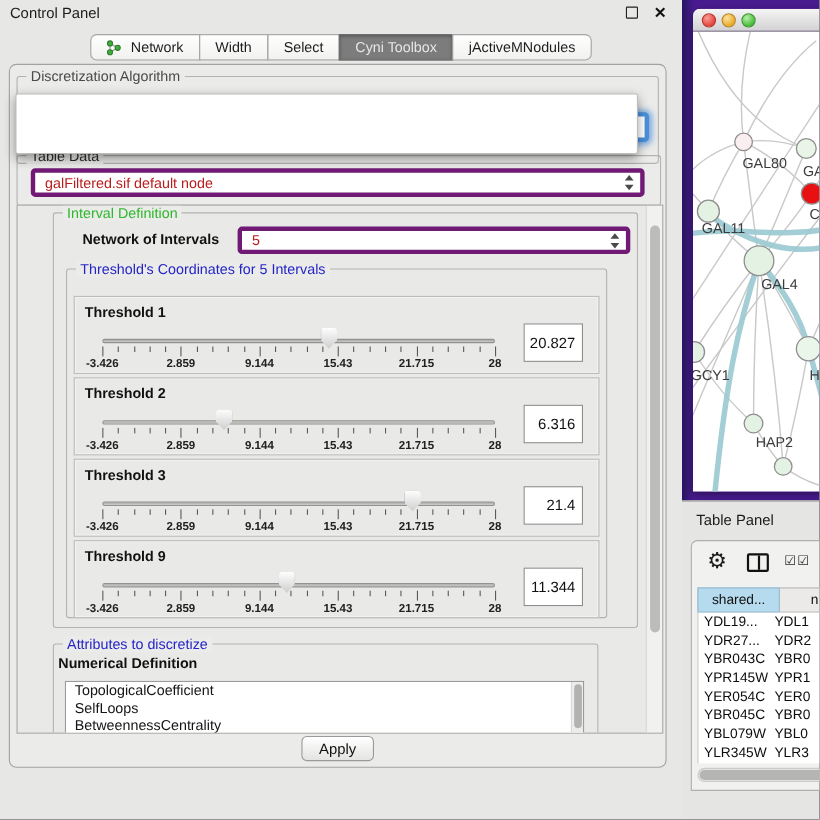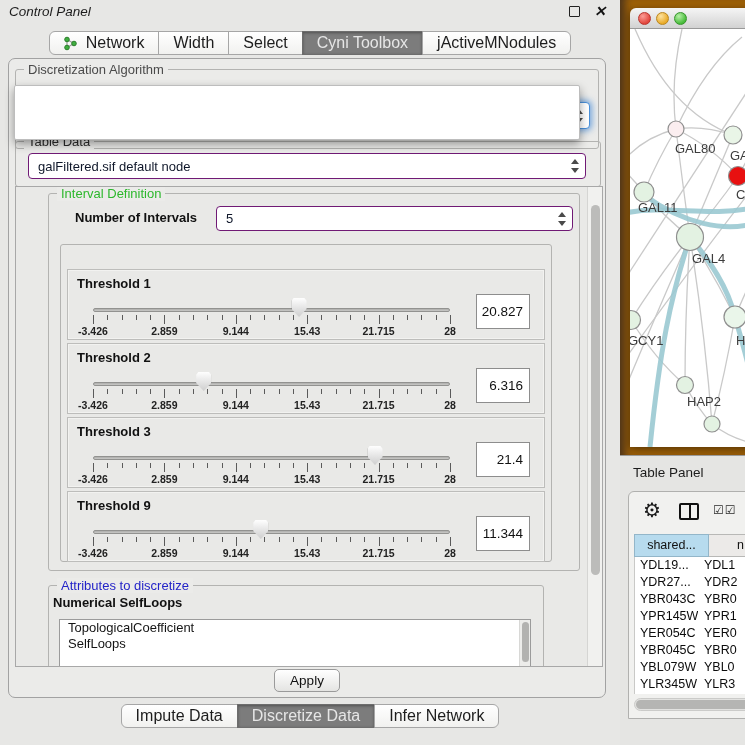--- a/index.html
+++ b/index.html
@@ -2,47 +2,47 @@
 <html><head>
 <meta charset="utf-8">
 <style>
   html,body{margin:0;padding:0;background:#444;}
   #app{position:relative;width:745px;height:745px;overflow:hidden;
        font-family:"Liberation Sans",sans-serif;background:#e7e7e5;-webkit-font-smoothing:antialiased;}
   #app *{box-sizing:border-box;}
 
   
   #control-panel{position:absolute;left:0;top:0;width:620px;height:745px;background:#e7e7e5;}
-  .cp-titlebar{position:absolute;left:0;top:0;width:100%;height:24px;font-style:italic;}
+  .cp-titlebar{position:absolute;left:0;top:0;width:100%;height:24px;}
   .cp-title{position:absolute;left:9px;top:4px;font-size:13.5px;color:#1c1c1c;}
   .float-btn{position:absolute;right:40px;top:6px;width:11px;height:11px;border:1.6px solid #222;border-radius:1px;background:transparent;}
   .close-btn{position:absolute;right:14px;top:2px;font-size:14px;font-weight:bold;color:#111;line-height:18px;}
 
   
   .tabrow{position:absolute;left:0;width:620px;display:flex;justify-content:center;}
-  .tab{height:24px;line-height:22px;padding:0 14px;font-size:16px;color:#1d1d1d;
+  .tab{height:24px;line-height:22px;padding:0 14px;font-size:13px;color:#1d1d1d;
        background:linear-gradient(#ffffff,#f1f1ef);border:1px solid #a6a6a6;margin-left:-1px;
        white-space:nowrap;display:flex;align-items:center;gap:9px;}
   .tab:first-child{border-radius:6px 0 0 6px;margin-left:0;}
   .tab:last-child{border-radius:0 6px 6px 0;}
   .tab.selected{background:#7c7c7c;color:#e6e6e6;border-color:#6d6d6d;box-shadow:inset 0 1px 3px rgba(0,0,0,.35);}
 
   .main-panel{position:absolute;left:8px;top:58px;width:598px;height:640px;background:#ebebe9;
               border:1px solid #a2a2a2;border-radius:7px;}
 
   .group{position:absolute;border:1px solid #b3b3b1;border-radius:3px;}
   .group-title{position:absolute;top:-8px;left:8px;background:#ebebe9;padding:0 4px;font-size:13px;line-height:15px;white-space:nowrap;}
   .gt-gray{color:#4a4a4a;}
   .gt-green{color:#2db82d;}
   .gt-blue{color:#2424c8;}
   .gt-dark{color:#2c2c2c;}
 
   
-  .combo{position:absolute;background:#fff;border:1px solid #701a75;border-radius:4px;
-         font-size:13px;color:#0f172a;display:flex;align-items:center;padding-left:9px;}
+  .combo{position:absolute;background:#fff;border:4px solid #701a75;border-radius:4px;
+         font-size:13px;color:#b91c1c;display:flex;align-items:center;padding-left:9px;}
   .combo .spin{position:absolute;right:5px;top:50%;transform:translateY(-50%);width:11px;height:14px;}
   .spin i{position:absolute;left:50%;transform:translateX(-50%);width:0;height:0;border-left:4px solid transparent;border-right:4px solid transparent;}
   .spin i.up{top:0;border-bottom:5px solid #4a4a4a;}
   .spin i.dn{bottom:0;border-top:5px solid #4a4a4a;}
   .combo.focused{border-color:#4a90d9;box-shadow:0 0 6px 2px rgba(88,148,216,.8);}
 
   
   .algo-popup{position:absolute;left:5px;top:26px;width:566px;height:55px;background:#fff;
               border:1px solid #bdbdbd;border-radius:2px;box-shadow:0 4px 10px rgba(0,0,0,.38);z-index:6;}
   .popup-hint{text-align:center;color:#b4b4b4;font-size:13px;line-height:18px;padding-top:2px;}
@@ -78,21 +78,21 @@
   .attr-list{position:absolute;left:10px;top:33px;width:472px;height:52px;background:#fff;border:1px solid #9b9b9b;overflow:hidden;}
   .attr-item{font-size:13px;line-height:16px;color:#141414;padding-left:8px;white-space:nowrap;}
   .attr-vsb{position:absolute;right:0;top:0;width:11px;height:100%;background:#ececea;border-left:1px solid #d8d8d6;}
   .attr-thumb{position:absolute;left:2px;top:2px;width:7px;height:40px;background:#b2b2b0;border-radius:4px;}
 
   .apply-btn{position:absolute;left:50%;transform:translateX(-50%);top:610px;width:66px;height:23px;
              background:linear-gradient(#ffffff,#e4e4e2);border:1px solid #9a9a9a;border-radius:5px;
              font-size:13.5px;color:#111;text-align:center;line-height:21px;}
 
   
-  #desktop{position:absolute;left:620px;top:0;width:125px;height:455px;background:#a16207;
+  #desktop{position:absolute;left:620px;top:0;width:125px;height:455px;background:#4c1d95;
            box-shadow:inset 10px 0 8px -5px rgba(5,15,45,.55);}
   .net-window{position:absolute;left:10px;top:8px;width:125px;height:439px;border-radius:6px 0 0 0;overflow:hidden;
               box-shadow:0 2px 9px rgba(0,0,0,.5);}
   .net-titlebar{position:relative;height:21px;background:linear-gradient(#f5f5f5,#d2d2d2);border-bottom:1px solid #999;}
   .tl{position:absolute;top:4px;width:13px;height:13px;border-radius:50%;}
   .tl.red{left:8px;background:radial-gradient(circle at 35% 30%,#fb9d96,#e2463d 70%);border:1px solid #b8352e;}
   .tl.yellow{left:26px;background:radial-gradient(circle at 35% 30%,#fde2a0,#e9ab29 70%);border:1px solid #b9851d;}
   .tl.green{left:44px;background:radial-gradient(circle at 35% 30%,#b7f0a8,#47bc3a 70%);border:1px solid #36932c;}
   .net-canvas{position:relative;height:418px;background:#fff;}
 
@@ -175,30 +175,31 @@
               <i class="dn"></i>
             </span>
         </div>
       </div>
 
       <div class="scroll-area">
 
         <div class="group" style="left:32px;top:6px;width:532px;height:378px">
           <span class="group-title gt-green">Interval Definition</span>
 
-          <span class="noi-label">Number of Intervals</span>
+          <span class="noi-label">Network of Intervals</span>
           <div class="combo" style="left:167px;top:12px;width:357px;height:25px">
             <span>5</span>
             <span class="spin">
                 <i class="up"></i>
                 <i class="dn"></i>
               </span>
           </div>
 
           <div class="group" style="left:11px;top:50px;width:492px;height:318px">
+            <span class="group-title gt-blue">Threshold's Coordinates for 5 Intervals</span>
             <div id="thresholds" style="position:absolute;left:0;top:24px;width:100%">
                 <div class="thr-panel">
                   <div class="thr-label">Threshold 1</div>
                   <div class="thr-track"></div>
                   <div class="tick major" style="left: 25px;"></div>
                   <div class="tick minor" style="left: 39.28px;"></div>
                   <div class="tick minor" style="left: 53.56px;"></div>
                   <div class="tick minor" style="left: 67.84px;"></div>
                   <div class="tick minor" style="left: 82.12px;"></div>
                   <div class="tick major" style="left: 96.4px;"></div>
@@ -344,51 +345,41 @@
                   <div class="tick-label" style="left: 382px;">28</div>
                   <div class="thr-thumb" style="left: 185.288px;"></div>
                   <div class="thr-value">11.344</div>
                 </div>
               </div>
           </div>
         </div>
 
         <div class="group" style="left:32px;top:398px;width:496px;height:95px">
           <span class="group-title gt-blue">Attributes to discretize</span>
-          <span class="attr-subtitle">Numerical SelfLoops</span>
+          <span class="attr-subtitle">Numerical Definition</span>
           <div class="attr-list">
             <div id="attr-items">
                 <div class="attr-item">TopologicalCoefficient</div>
                 <div class="attr-item">SelfLoops</div>
+                <div class="attr-item">BetweennessCentrality</div>
               </div>
             <div class="attr-vsb">
                 <div class="attr-thumb"></div>
               </div>
           </div>
         </div>
 
         <div class="vsb">
           <div class="vsb-thumb"></div>
         </div>
       </div>
 
       <div class="apply-btn">Apply</div>
     </div>
 
-    <div class="tabrow" id="bottom-tabs" style="top:704px">
-        <div class="tab">
-          <span>Impute Data</span>
-        </div>
-        <div class="tab selected">
-          <span>Discretize Data</span>
-        </div>
-        <div class="tab">
-          <span>Infer Network</span>
-        </div>
-      </div>
   </div>
 
   <div id="desktop">
     <div class="net-window">
       <div class="net-titlebar">
         <span class="tl red"></span>
         <span class="tl yellow"></span>
         <span class="tl green"></span>
       </div>
       <div class="net-canvas">

